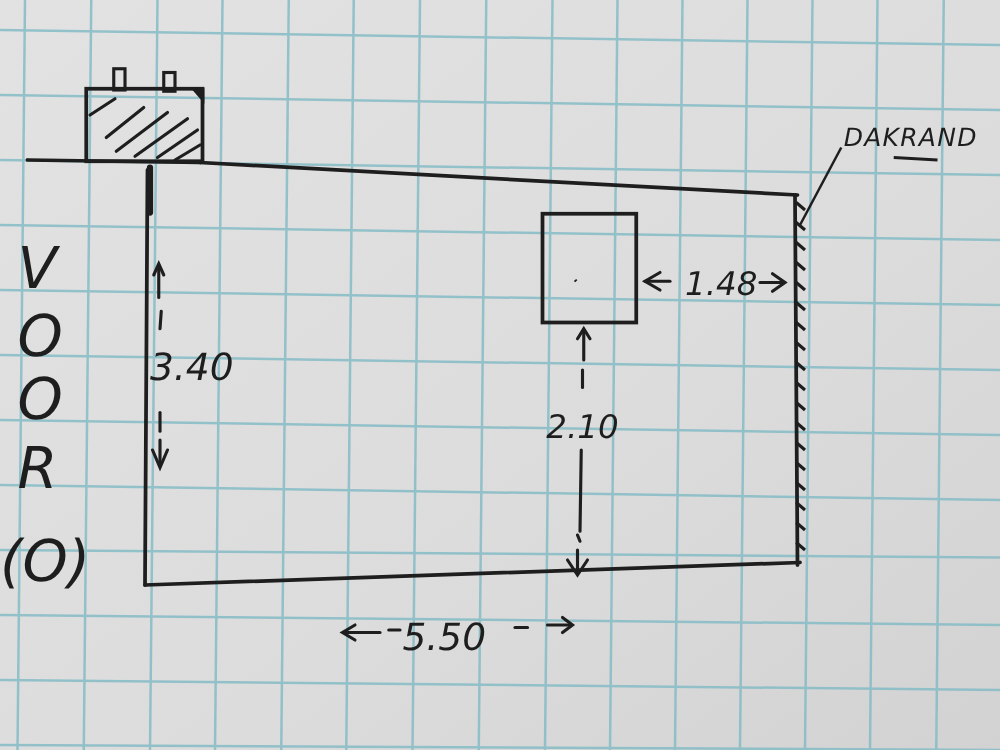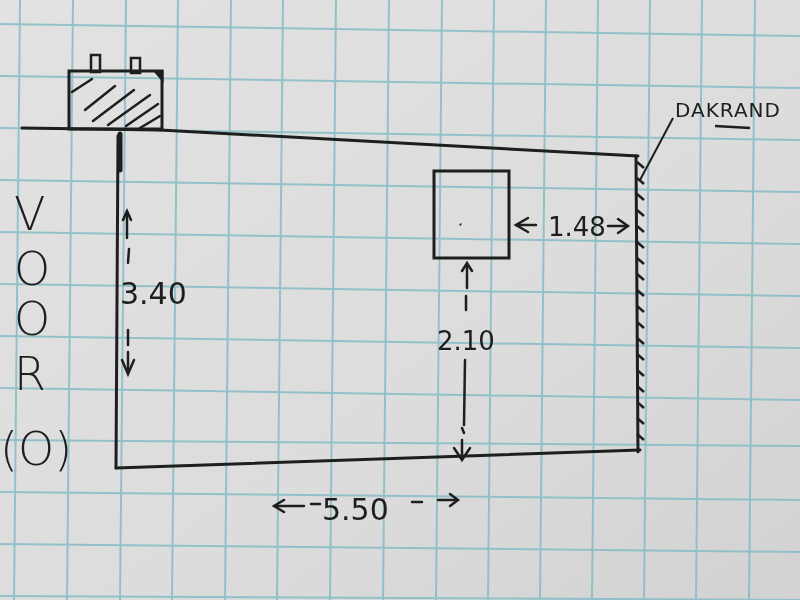--- a/index.html
+++ b/index.html
@@ -1,21 +1,21 @@
 <!DOCTYPE html>
 <html><head>
   <meta charset="utf-8">
   <style>
     html, body { margin: 0; padding: 0; }
     body {
       width: 800px; height: 600px; overflow: hidden;
       background: #dcdcdc;
       font-family: "DejaVu Sans", sans-serif;
     }
-    #stage { position: relative; width: 768px; height: 600px; }
+    #stage { position: relative; width: 768px; height: 600px; font-style: italic; }
     #paper { position: absolute; left: 0; top: 0; width: 800px; height: 600px; }
     .ink-text {
       font-family: "DejaVu Sans", sans-serif;
       fill: #1e1e1e;
       font-weight: normal;
     }
     .lbl-measure { font-size: 30px; }
     .lbl-small { font-size: 26px; }
     .lbl-title { font-size: 20px; letter-spacing: 1px; }
     .lbl-voor { font-size: 46px; font-weight: 300; }

